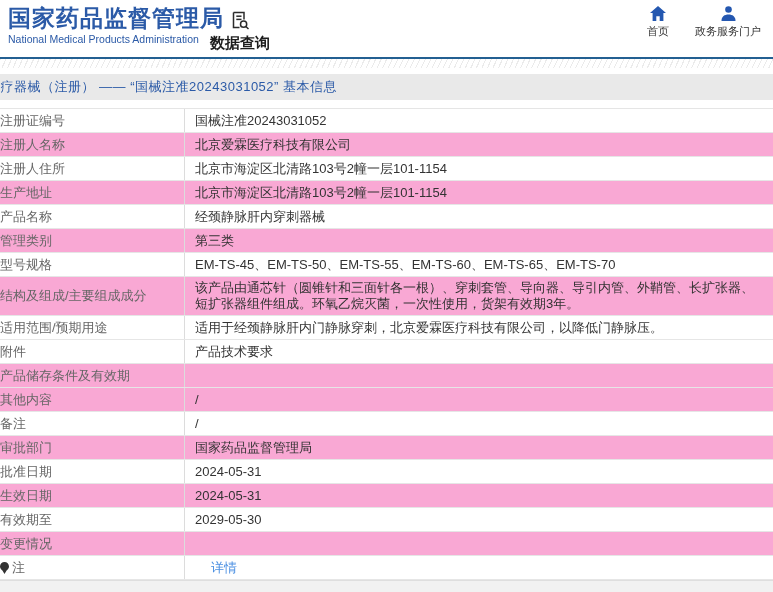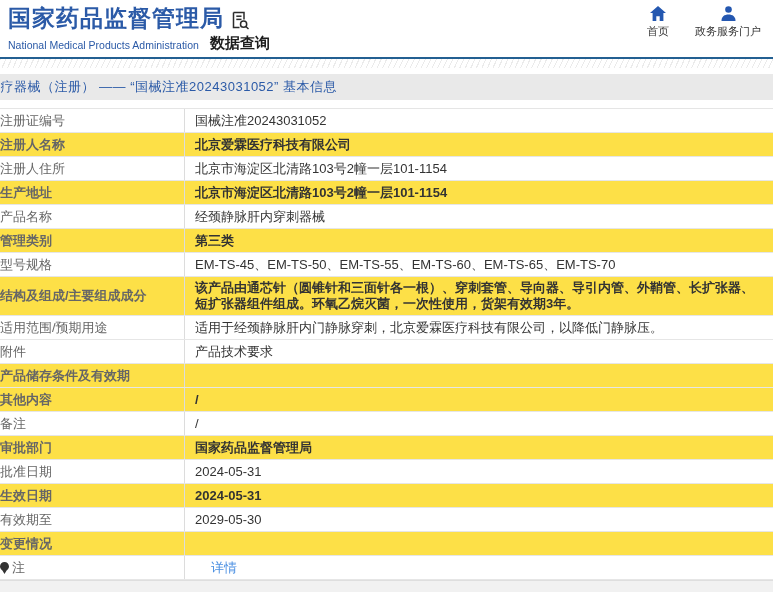--- a/index.html
+++ b/index.html
@@ -3,21 +3,21 @@
 <meta charset="utf-8">
 <style>
   * { margin:0; padding:0; box-sizing:border-box; }
   html,body { width:773px; height:592px; overflow:hidden; background:#fff;
               font-family:"Liberation Sans","DejaVu Sans",sans-serif; }
 
   
   .topbar { position:relative; height:57px; background:#fff; }
   .logo { position:absolute; left:8px; top:5px; }
   .logo-cn { font-size:23px; font-weight:bold; color:#2b5aa7; letter-spacing:1px; line-height:27px; }
-  .logo-en { font-size:10.5px; color:#2b5aa7; margin-top:7px; }
+  .logo-en { font-size:10.5px; color:#2b5aa7; margin-top:1px; }
   .query { position:absolute; left:210px; top:10px; display:flex; align-items:center; gap:4px;
            font-size:15px; font-weight:bold; color:#1d1d1d; cursor:pointer;flex-direction:column; }
   .topnav { position:absolute; right:12px; top:6px; display:flex; gap:26px; }
   .navitem { display:flex; flex-direction:column; align-items:center; gap:3px;
              font-size:11px; color:#333; cursor:pointer; text-decoration:none; }
 
   
   .blue-rule { height:2px; background:#236092; }
   .hatch { height:9px; background:#fff;
            background-image:repeating-linear-gradient(115deg, rgba(0,0,0,0.08) 0 1px, transparent 1px 5px); }
@@ -25,21 +25,21 @@
   .gap8 { height:8px; background:#fff; }
 
   
   .breadcrumb-bar { height:26px; background:#e9e9e9; display:flex; align-items:center;
                     font-size:13px; color:#2b5aa7; white-space:nowrap; overflow:hidden; }
   .breadcrumb-bar span { margin-left:-13px; letter-spacing:0.5px; }
 
   
   .table { border-top:1px solid #e5e5e5; }
   .row { display:flex; min-height:24px; border-bottom:1px solid #e6e6e6; background:#fff; }
-  .row.alt { background:#fde047;font-weight:bold; }
+  .row.alt { background:#f9a8d4; }
   .cell-label { flex:0 0 185px; width:185px; border-right:1px solid #dcdcdc;
                 display:flex; align-items:center; gap:3px;
                 padding:3px 8px 3px 0; font-size:13px; color:#666; line-height:16px; text-align:right; }
   .cell-value { flex:1; display:flex; align-items:center;
                 padding:3px 8px 3px 10px; font-size:13px; color:#333; line-height:16px; }
   .link { color:#4a8fe2; text-decoration:none; cursor:pointer;margin-left:16px; }
 
   .footer-strip { height:12px; background:#f1f1f1; border-top:1px solid #dedede; }
 </style>
 </head>

